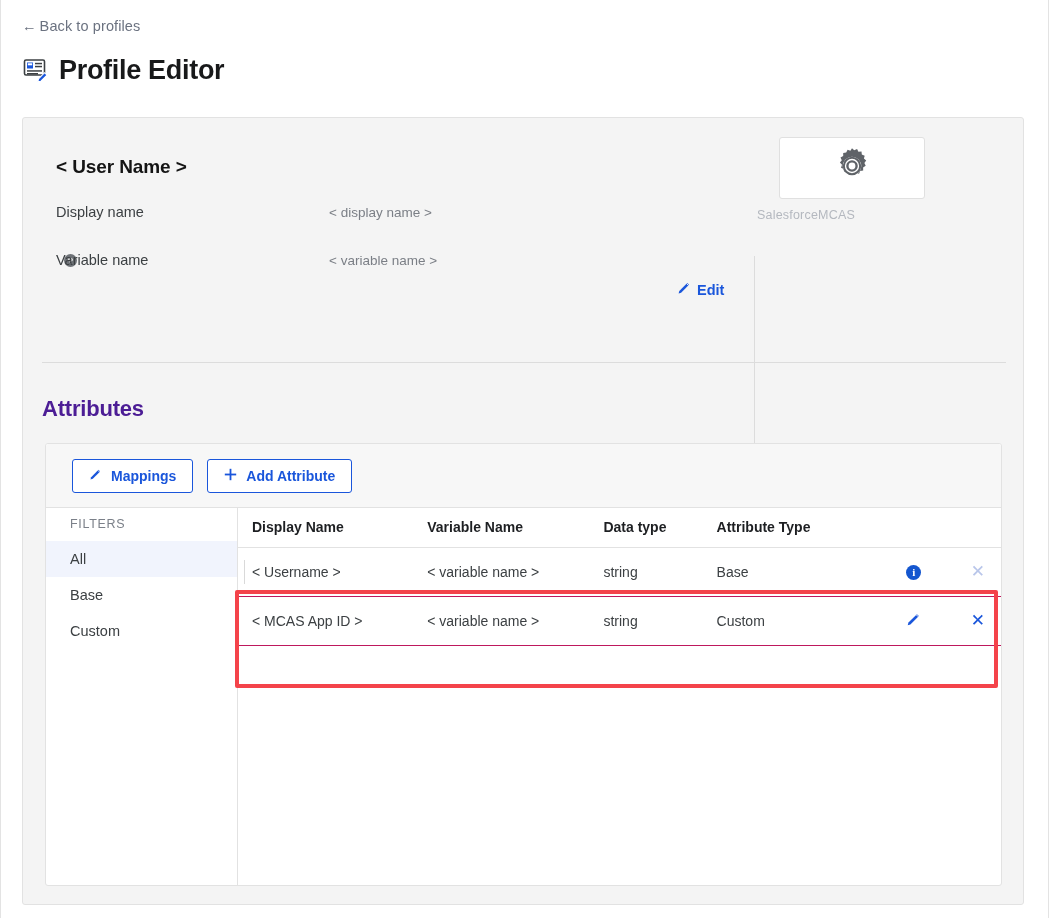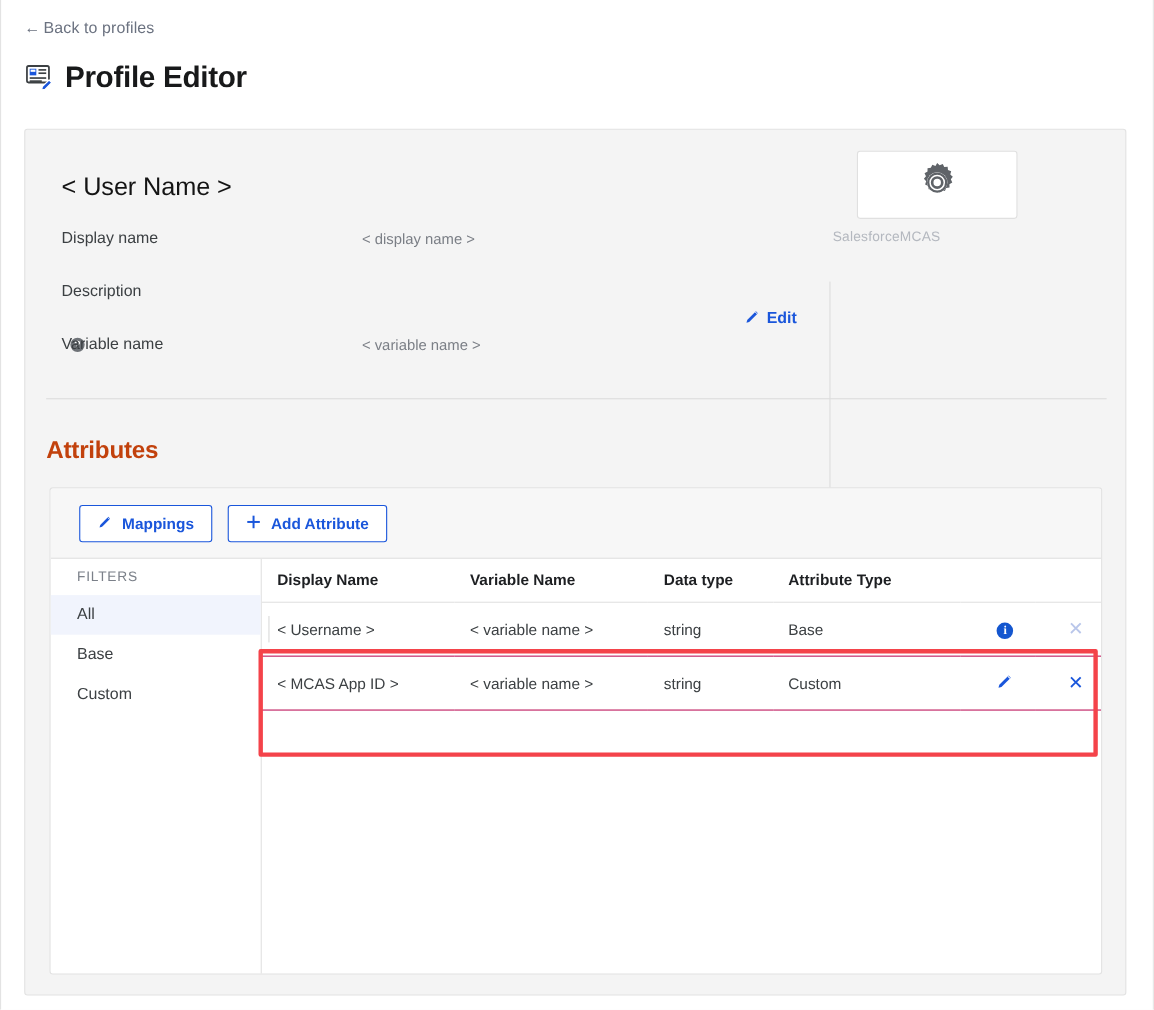--- a/index.html
+++ b/index.html
@@ -83,22 +83,22 @@
     height: 244px;
   }
 
   .profile-left {
     position: absolute;
     left: 33px;
     top: 38px;
     width: 660px;
   }
   .profile-name {
-    font-size: 23px;
-    font-weight: 400;
+    font-size: 19px;
+    font-weight: 700;
     color: #141414;
     letter-spacing: -0.1px;
   }
 
   .field-row {
     position: relative;
     height: 48px;
     font-size: 14.5px;
     color: #3c4043;
   }
@@ -187,21 +187,21 @@
     background: #dcdcdc;
   }
 
   
   .attributes-title {
     position: absolute;
     left: 19px;
     top: 278px;
     font-size: 22px;
     font-weight: 700;
-    color: #c2410c;
+    color: #4c1d95;
     letter-spacing: -0.2px;
   }
 
   .attr-panel {
     position: absolute;
     left: 22px;
     top: 325px;
     width: 957px;
     height: 443px;
     box-sizing: border-box;
@@ -387,24 +387,20 @@
       <div class="profile-left">
         <div class="profile-name">&lt; User Name &gt;</div>
 
         <div style="height:26px"></div>
 
         <div class="field-row">
           <span class="label">Display name</span>
           <span class="value">&lt; display name &gt;</span>
         </div>
 
-        <div class="field-row">
-          <span class="label">Description</span>
-          <span class="value"></span>
-        </div>
 
         <div class="field-row">
           <span class="label">Variable name</span><span class="help-badge">?</span>
           <span class="value">&lt; variable name &gt;</span>
         </div>
       </div>
 
       <div class="edit-link">
         <span>
           <svg width="14" height="14" viewBox="0 0 14 14">

